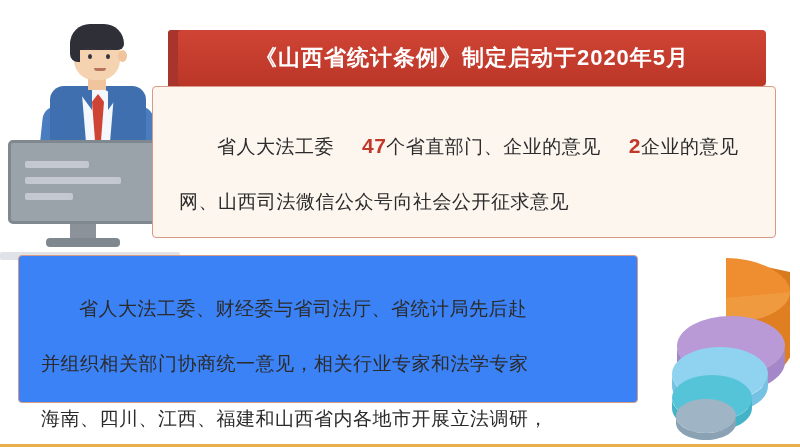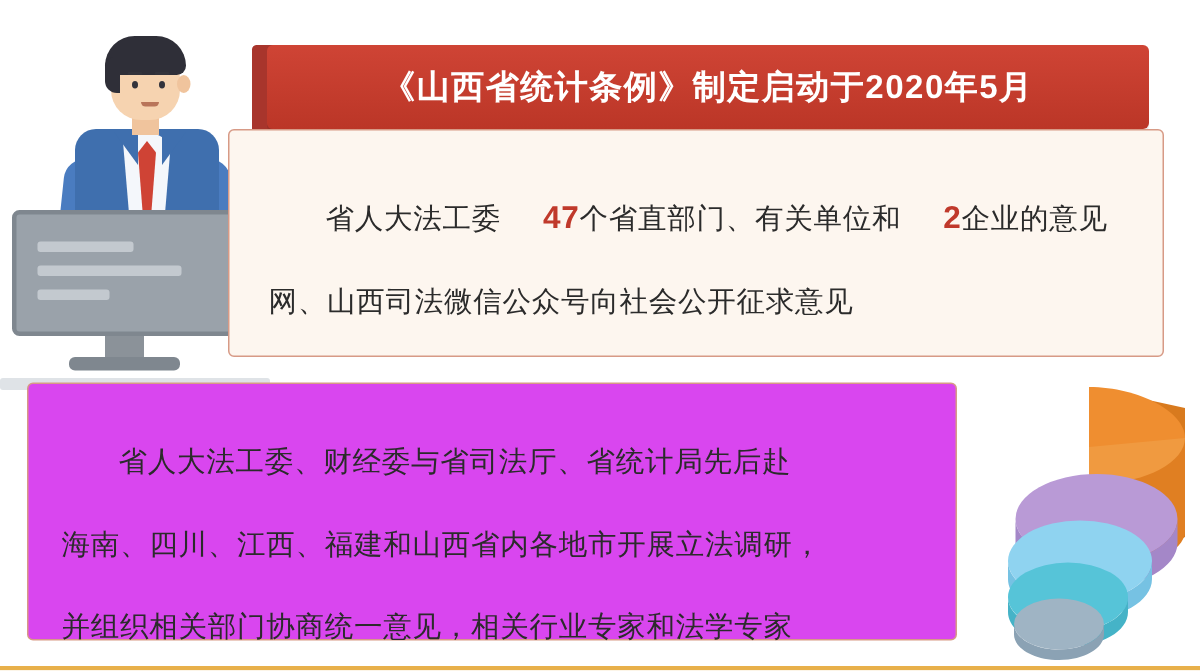--- a/index.html
+++ b/index.html
@@ -89,22 +89,22 @@
     top: 86px;
     width: 624px;
     height: 152px;
     background: #fdf6ef;
     padding: 22px 26px 0 26px;
   }
   .panel-bottom {
     left: 18px;
     top: 255px;
     width: 620px;
-    height: 172px;
-    background: #d946ef;
+    height: 148px;
+    background: #3b82f6;
     padding: 16px 22px 0 22px;
   }
   .para {
     color: #2b2b2b;
     font-size: 19px;
     line-height: 36px;
     letter-spacing: 0.5px;
   }
   .para.indent { text-indent: 38px; }
   .hl {
@@ -260,28 +260,28 @@
     <div class="banner-tail-left"></div>
     <div class="banner-tail-right"></div>
     <div class="banner-ribbon-left"></div>
     <div class="banner-ribbon-right"></div>
     <div class="banner-main">
       <span class="banner-title">《山西省统计条例》制定启动于2020年5月</span>
     </div>
   </div>
 
   <div class="panel panel-top">
-    <p class="para indent"><span>省人大法工委</span><span class="hl">47</span><span>个省直部门、有关单位和</span><span class="hl">2</span><span>企业的意见</span></p>
+    <p class="para indent"><span>省人大法工委</span><span class="hl">47</span><span>个省直部门、企业的意见</span><span class="hl">2</span><span>企业的意见</span></p>
     <p class="para">网、山西司法微信公众号向社会公开征求意见</p>
   </div>
 
   <div class="panel panel-bottom">
     <p class="para indent">省人大法工委、财经委与省司法厅、省统计局先后赴</p>
+    <p class="para">并组织相关部门协商统一意见，相关行业专家和法学专家</p>
     <p class="para">海南、四川、江西、福建和山西省内各地市开展立法调研，</p>
-    <p class="para">并组织相关部门协商统一意见，相关行业专家和法学专家</p>
 
   </div>
 
   <div class="pie">
     <svg width="150" height="190" viewBox="0 0 150 190">
 
       <path d="M78 8 L142 22 L142 108 A64 40 0 0 1 78 118 Z" fill="#d87a1e"></path>
       <path d="M78 8 C112 8 142 25 142 42 C142 56 120 68 94 70 L78 48 Z" fill="#ef8e30"></path>
       <path d="M78 48 L142 42 C142 68 112 86 78 86 Z" fill="#f09a40"></path>
       <path d="M142 42 L142 104 C142 118 116 130 86 130 L86 72 C116 72 142 58 142 42 Z" fill="#e07f22"></path>

